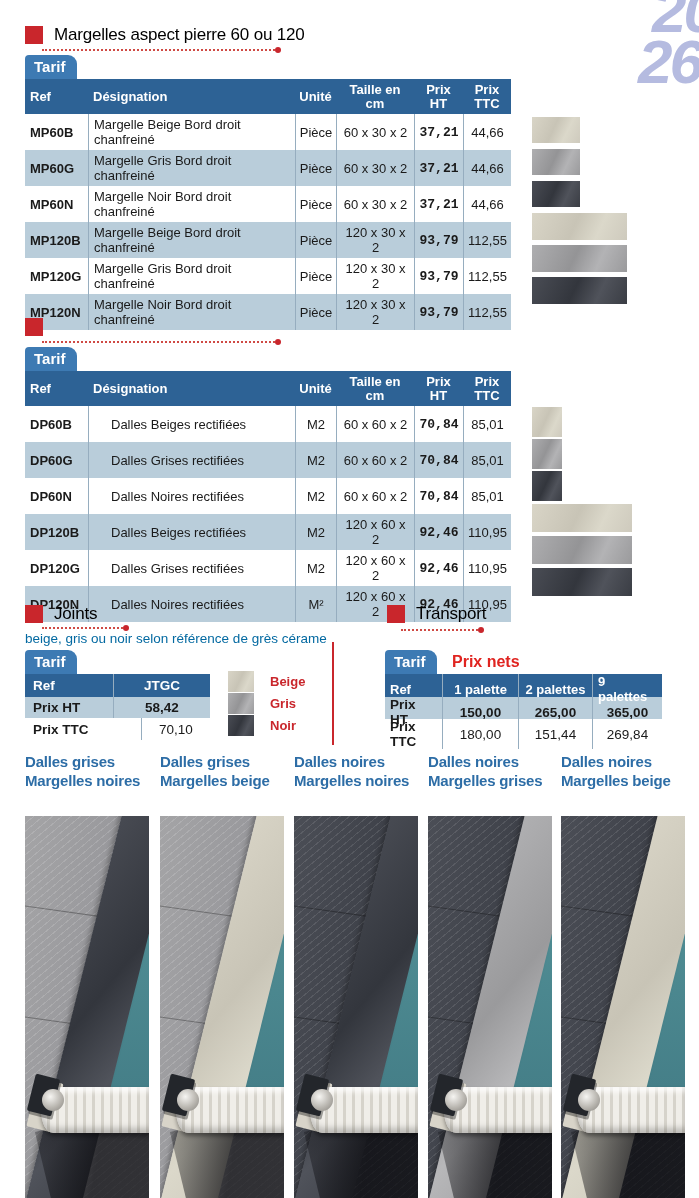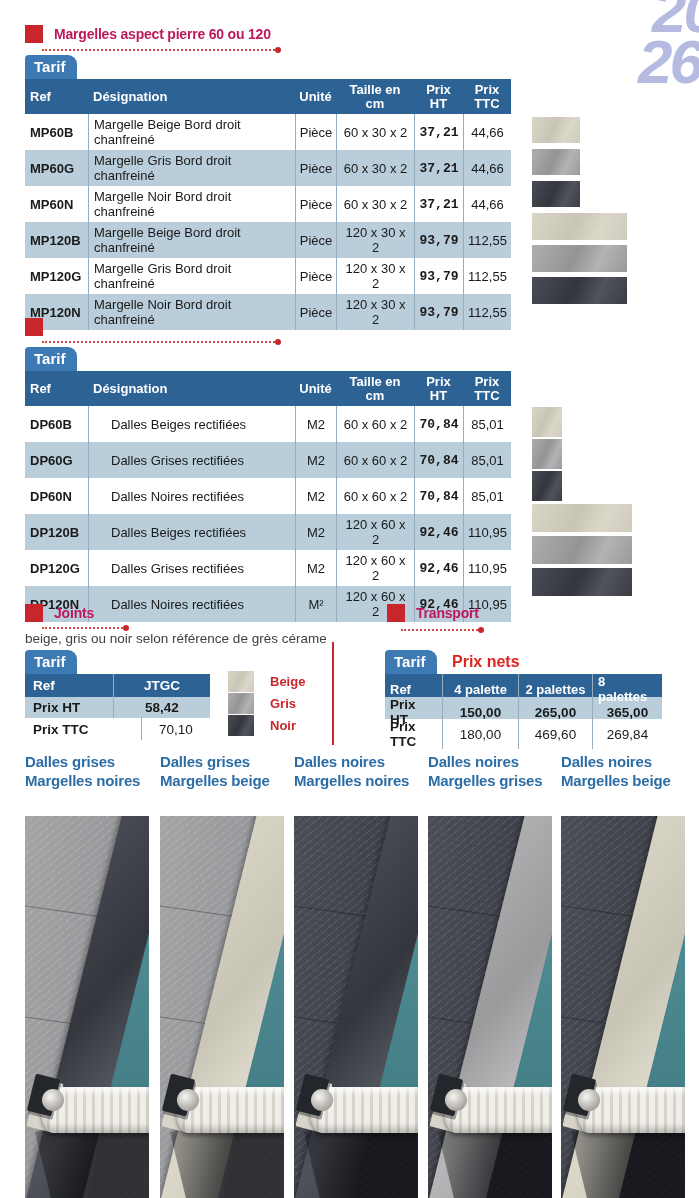--- a/index.html
+++ b/index.html
@@ -7,21 +7,21 @@
     width:699px;height:1198px;position:relative;background:#ffffff;
     font-family:"Liberation Sans",sans-serif;overflow:hidden;color:#1a1a1a;
   }
   
   .logo{position:absolute;top:-14px;right:-16px;color:#b5bbe0;font-weight:bold;
         font-style:italic;font-size:62px;line-height:.82;text-align:right;letter-spacing:-3px;}
   .logo .l2{display:block;transform:translateX(-14px);}
   
   .sec{position:absolute;display:flex;align-items:center;gap:11px;}
   .redsq{width:18px;height:18px;background:#c9262c;flex:0 0 auto;}
-  .sec .t{font-weight:bold;font-size:14px;color:#be185d;letter-spacing:-0.2px;}
+  .sec .t{font-weight:normal;font-size:17px;color:#000000;letter-spacing:-0.2px;}
   .dotline{position:absolute;border-top:2px dotted #cf4a44;height:0;}
   .dotline::after{content:"";position:absolute;right:-3px;top:-4px;width:6px;height:6px;
                   border-radius:50%;background:#c9262c;}
   
   .tab{position:absolute;background:#3d7ab3;color:#fff;font-weight:bold;font-size:15px;
        padding:3px 12px 3px 9px;border-radius:4px 9px 0 0;line-height:18px;}
   
   .bigtable{position:absolute;left:25px;width:486px;}
   .tr{display:grid;grid-template-columns:63px 207px 41px 78px 49px 48px;}
   .tr>div{border-left:1px solid #96adbf;display:flex;align-items:center;padding:0 5px;
@@ -40,21 +40,21 @@
   .swatch{position:absolute;}
   .tex{background-image:repeating-linear-gradient(115deg,rgba(255,255,255,.18) 0 2px,rgba(255,255,255,0) 2px 7px);}
   
   .minitable{position:absolute;}
   .jrow{display:grid;grid-template-columns:88px 97px;}
   .jrow>div{display:flex;align-items:center;padding:0 8px;font-size:13.5px;border-left:1px solid #96adbf;}
   .jrow>div:first-child{border-left:none;}
   .jrow.head{background:#2d6295;color:#fff;font-weight:bold;height:23px;}
   .jrow.r1{background:#b9cdda;height:21px;font-weight:bold;}
   .jrow.r2{background:#fff;height:22px;}
-  .subtitle{position:absolute;color:#404040;font-size:13.5px;}
+  .subtitle{position:absolute;color:#0369a1;font-size:13.5px;}
   .jsw{position:absolute;width:26px;height:21px;}
   .jlab{position:absolute;color:#c9262c;font-weight:bold;font-size:13px;}
   .vdiv{position:absolute;width:2px;background:#c9262c;}
   .prixnets{position:absolute;color:#e02420;font-weight:bold;font-size:16px;}
   
   .trow{display:grid;grid-template-columns:57px 76px 74px 70px;}
   .trow>div{display:flex;align-items:center;justify-content:center;padding:0 5px;
             font-size:13.5px;border-left:1px solid #96adbf;}
   .trow>div:first-child{border-left:none;justify-content:flex-start;}
   .trow.head{background:#2d6295;color:#fff;font-weight:bold;height:23px;}
@@ -275,34 +275,34 @@
 <div class="sec" style="left:387px;top:604px;">
   <div class="redsq"></div>
   <div class="t">Transport</div>
 </div>
 <div class="dotline" style="left:401px;top:629px;width:80px;"></div>
 <div class="tab" style="left:385px;top:650px;">Tarif</div>
 <div class="prixnets" style="left:452px;top:653px;">Prix nets</div>
 <div class="minitable" style="left:385px;top:674px;width:277px;" id="transport-table">
     <div class="trow head">
       <div>Ref</div>
-      <div>4 palette</div>
+      <div>1 palette</div>
       <div>2 palettes</div>
-      <div>8 palettes</div>
+      <div>9 palettes</div>
     </div>
     <div class="trow r1">
       <div>Prix HT</div>
       <div>150,00</div>
       <div>265,00</div>
       <div>365,00</div>
     </div>
     <div class="trow r2">
       <div>Prix TTC</div>
       <div>180,00</div>
-      <div>469,60</div>
+      <div>151,44</div>
       <div>269,84</div>
     </div>
   </div>
 
 <div id="gallery">
     <div class="caption" style="left: 25px;">
       <div>Dalles grises</div>
       <div>Margelles noires</div>
     </div>
     <div class="photo" style="left: 25px;">

